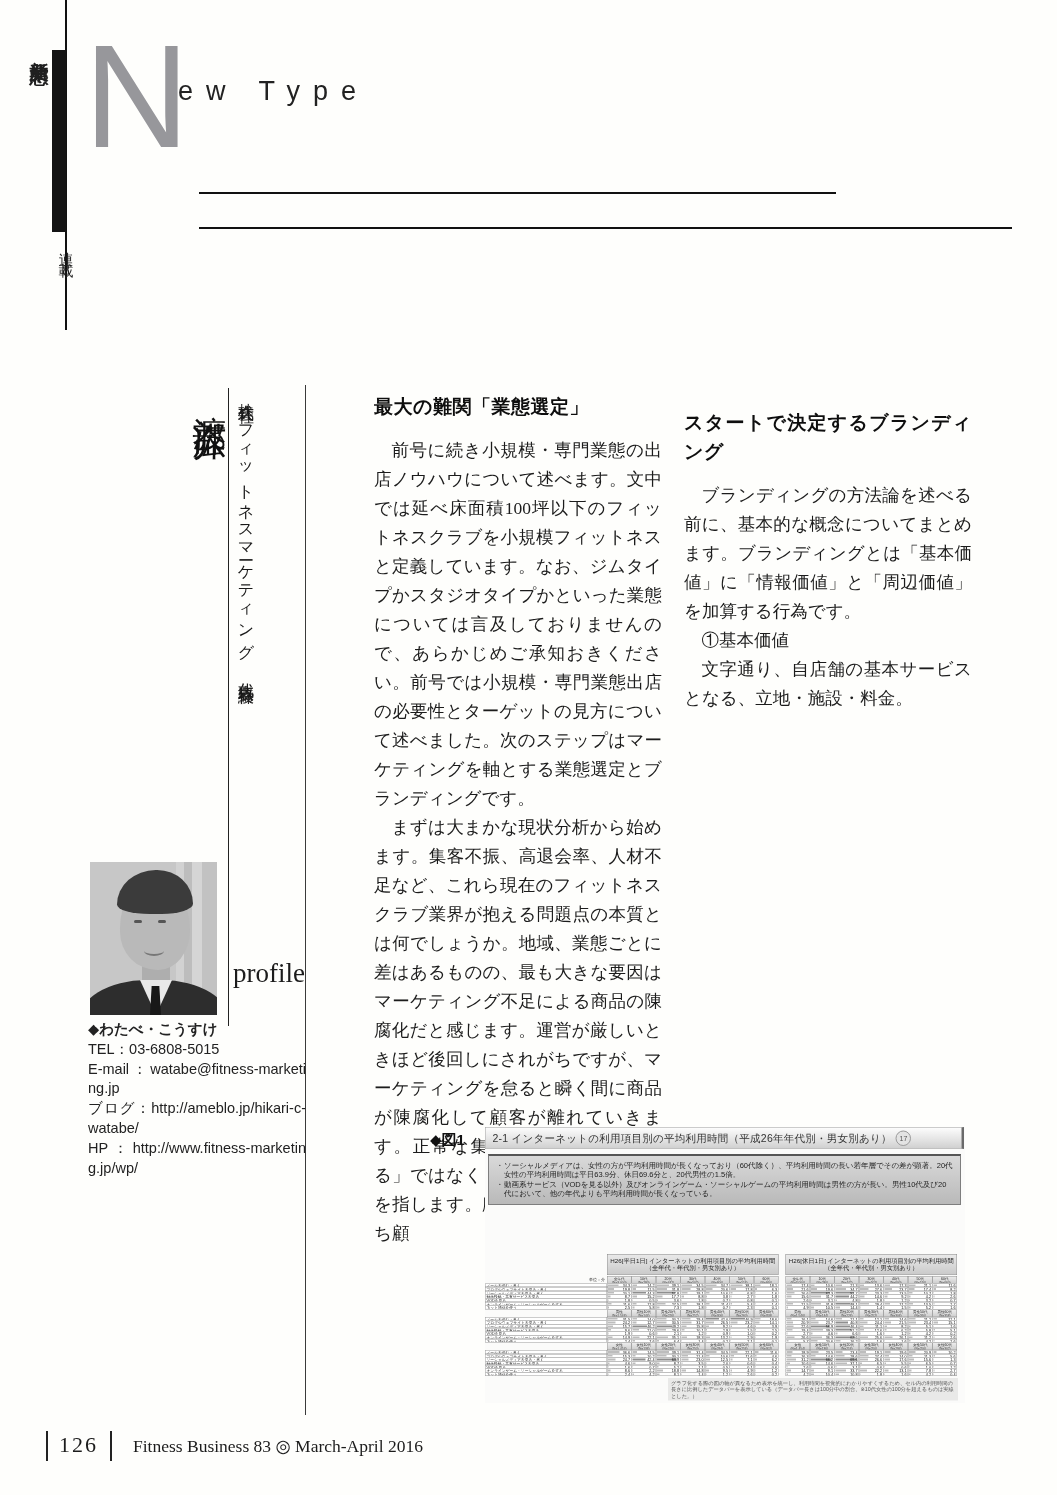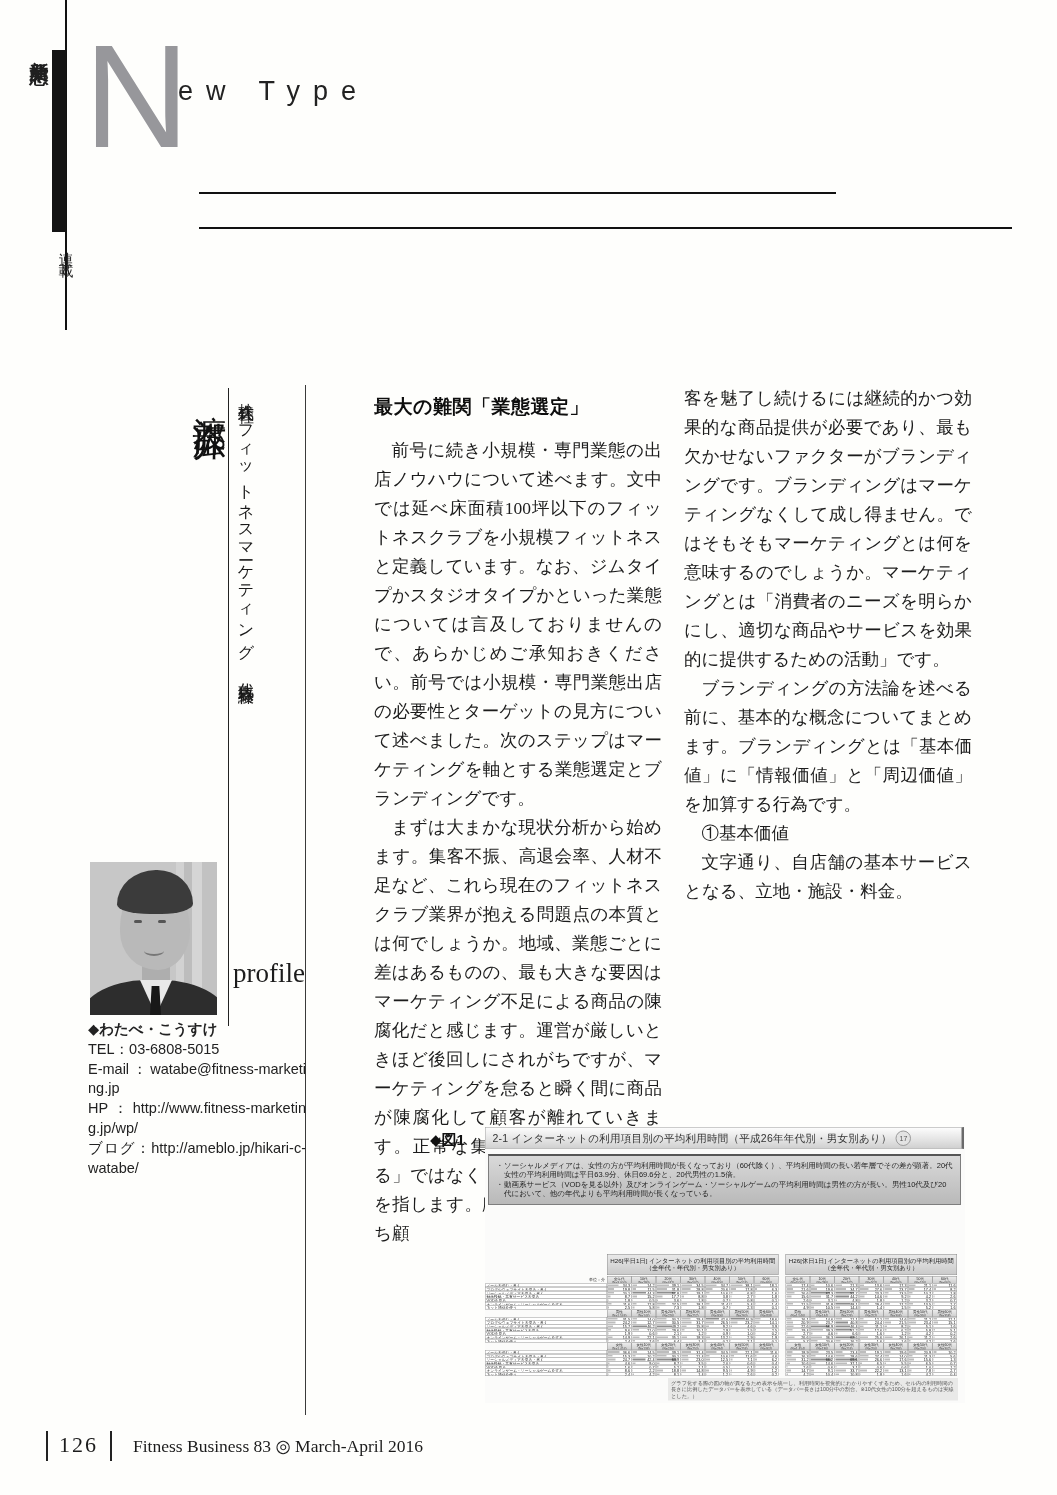--- a/index.html
+++ b/index.html
@@ -125,34 +125,34 @@
     <div class="ph-eye" style="left:44px;"></div>
     <div class="ph-eye" style="left:68px;"></div>
     <div class="ph-smile"></div>
   </div>
   <div class="abs profile-label">profile</div>
 
   <div class="abs bio">
     <div class="bio-name">◆わたべ・こうすけ</div>
     <div>TEL：03-6808-5015</div>
     <div>E-mail：watabe@fitness-marketing.jp</div>
+    <div>ブログ：http://ameblo.jp/hikari-c-watabe/</div>
     <div>HP：http://www.fitness-marketing.jp/wp/</div>
-    <div>ブログ：http://ameblo.jp/hikari-c-watabe/</div>
   </div>
 
   <div class="abs col-divider"></div>
 
   <div class="abs col col-mid">
     <h3>最大の難関「業態選定」</h3>
     <p>前号に続き小規模・専門業態の出店ノウハウについて述べます。文中では延べ床面積100坪以下のフィットネスクラブを小規模フィットネスと定義しています。なお、ジムタイプかスタジオタイプかといった業態については言及しておりませんので、あらかじめご承知おきください。前号では小規模・専門業態出店の必要性とターゲットの見方について述べました。次のステップはマーケティングを軸とする業態選定とブランディングです。</p>
     <p>まずは大まかな現状分析から始めます。集客不振、高退会率、人材不足など、これら現在のフィットネスクラブ業界が抱える問題点の本質とは何でしょうか。地域、業態ごとに差はあるものの、最も大きな要因はマーケティング不足による商品の陳腐化だと感じます。運営が厳しいときほど後回しにされがちですが、マーケティングを怠ると瞬く間に商品が陳腐化して顧客が離れていきます。正常な集客とは「顧客を集める」ではなく「顧客が集まる」ことを指します。顧客が集まる、すなわち顧</p>
   </div>
 
   <div class="abs col col-right">
-    <p class="noindent">客を魅了し続けるには継続的かつ効果的な商品提供が必要であり、最も欠かせないファクターがブランディングです。ブランディングはマーケティングなくして成し得ません。ではそもそもマーケティングとは何を意味するのでしょうか。マーケティングとは「消費者のニーズを明らかにし、適切な商品やサービスを効果的に提供するための活動」です。</p>
+    <h3 class="gap-heading">スタートで決定するブランディング</h3>
     <p>ブランディングの方法論を述べる前に、基本的な概念についてまとめます。ブランディングとは「基本価値」に「情報価値」と「周辺価値」を加算する行為です。</p>
     <p class="subhead">①基本価値</p>
     <p>文字通り、自店舗の基本サービスとなる、立地・施設・料金。</p>
   </div>
 
   <div class="abs fig-caption gothic">◆図1</div>
   <div class="abs figure">
     <div class="fig-inner">
       <div class="fig-titlebar">
         <span class="t">2-1 インターネットの利用項目別の平均利用時間（平成26年年代別・男女別あり）</span>

